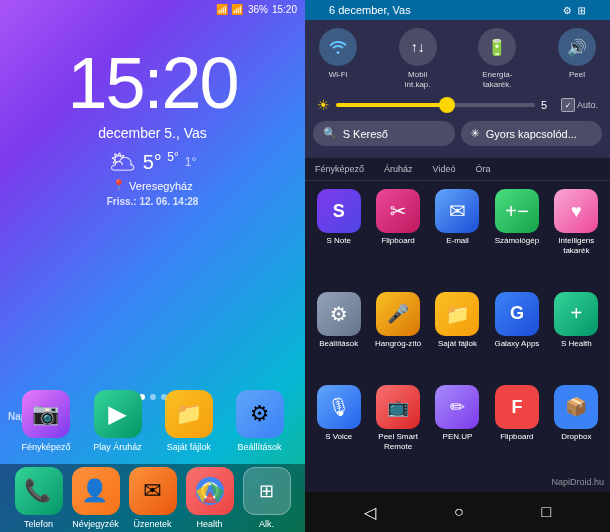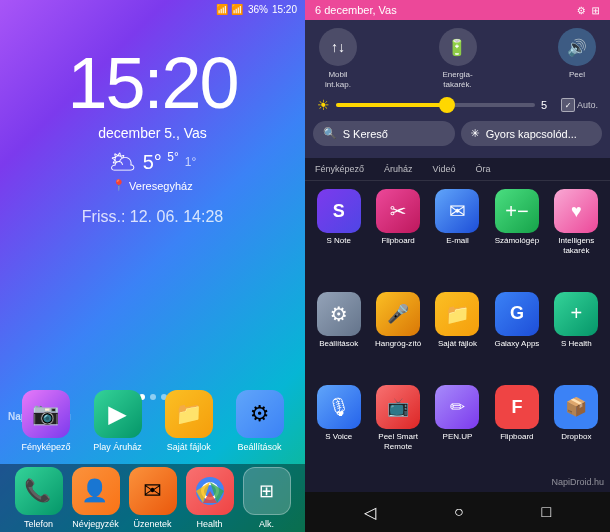--- a/index.html
+++ b/index.html
@@ -78,22 +78,23 @@
       color: white;
       font-size: 11px;
       margin-top: 4px;
       display: flex;
       align-items: center;
       gap: 3px;
     }
 
     .left-refresh {
       color: rgba(255,255,255,0.8);
-      font-size: 16px;
-      margin-top: 16px;
+      font-size: 10px;
+      margin-top: 4px;
+      font-weight: bold;
     }
 
     .watermark-left {
       position: absolute;
       left: 8px;
       bottom: 110px;
       color: rgba(255,255,255,0.7);
       font-size: 10px;
       font-weight: bold;
     }
@@ -172,22 +173,22 @@
     .right-panel {
       width: 305px;
       height: 532px;
       background: #1a1a2e;
       position: relative;
       display: flex;
       flex-direction: column;
     }
 
     .right-status-bar {
-      background: #ec4899;
-      padding: 4px 10px;
+      background: #0369a1;
+      padding: 4px 24px;
       display: flex;
       justify-content: space-between;
       align-items: center;
     }
 
     .right-status-date {
       color: white;
       font-size: 11px;
     }
 
@@ -536,20 +537,28 @@
     <div class="right-status-icons">
       <span>⚙</span>
       <span>⊞</span>
     </div>
   </div>
 
   <div class="quick-toggle-panel">
 
     <div class="quick-toggles-row">
       <div class="toggle-item">
+        <div class="toggle-circle active">
+          <svg width="18" height="18" viewBox="0 0 18 18" fill="currentColor">
+            <path d="M9 13a1.5 1.5 0 1 1 0 3 1.5 1.5 0 0 1 0-3zm0-4c1.7 0 3.2.7 4.3 1.8l1.4-1.4A8 8 0 0 0 9 7a8 8 0 0 0-5.7 2.4l1.4 1.4A5.5 5.5 0 0 1 9 9zm0-4c2.8 0 5.3 1.1 7.1 3l1.4-1.4A11 11 0 0 0 9 3a11 11 0 0 0-8.5 4L2 8.4A8.5 8.5 0 0 1 9 5z"></path>
+          </svg>
+        </div>
+        <span class="toggle-label">Wi-Fi</span>
+      </div>
+      <div class="toggle-item">
         <div class="toggle-circle">
           <span style="font-size:14px;">↑↓</span>
         </div>
         <span class="toggle-label">Mobil<br>int.kap.</span>
       </div>
       <div class="toggle-item">
         <div class="toggle-circle">
           <span style="font-size:16px;">🔋</span>
         </div>
         <span class="toggle-label">Energia-<br>takarék.</span>

